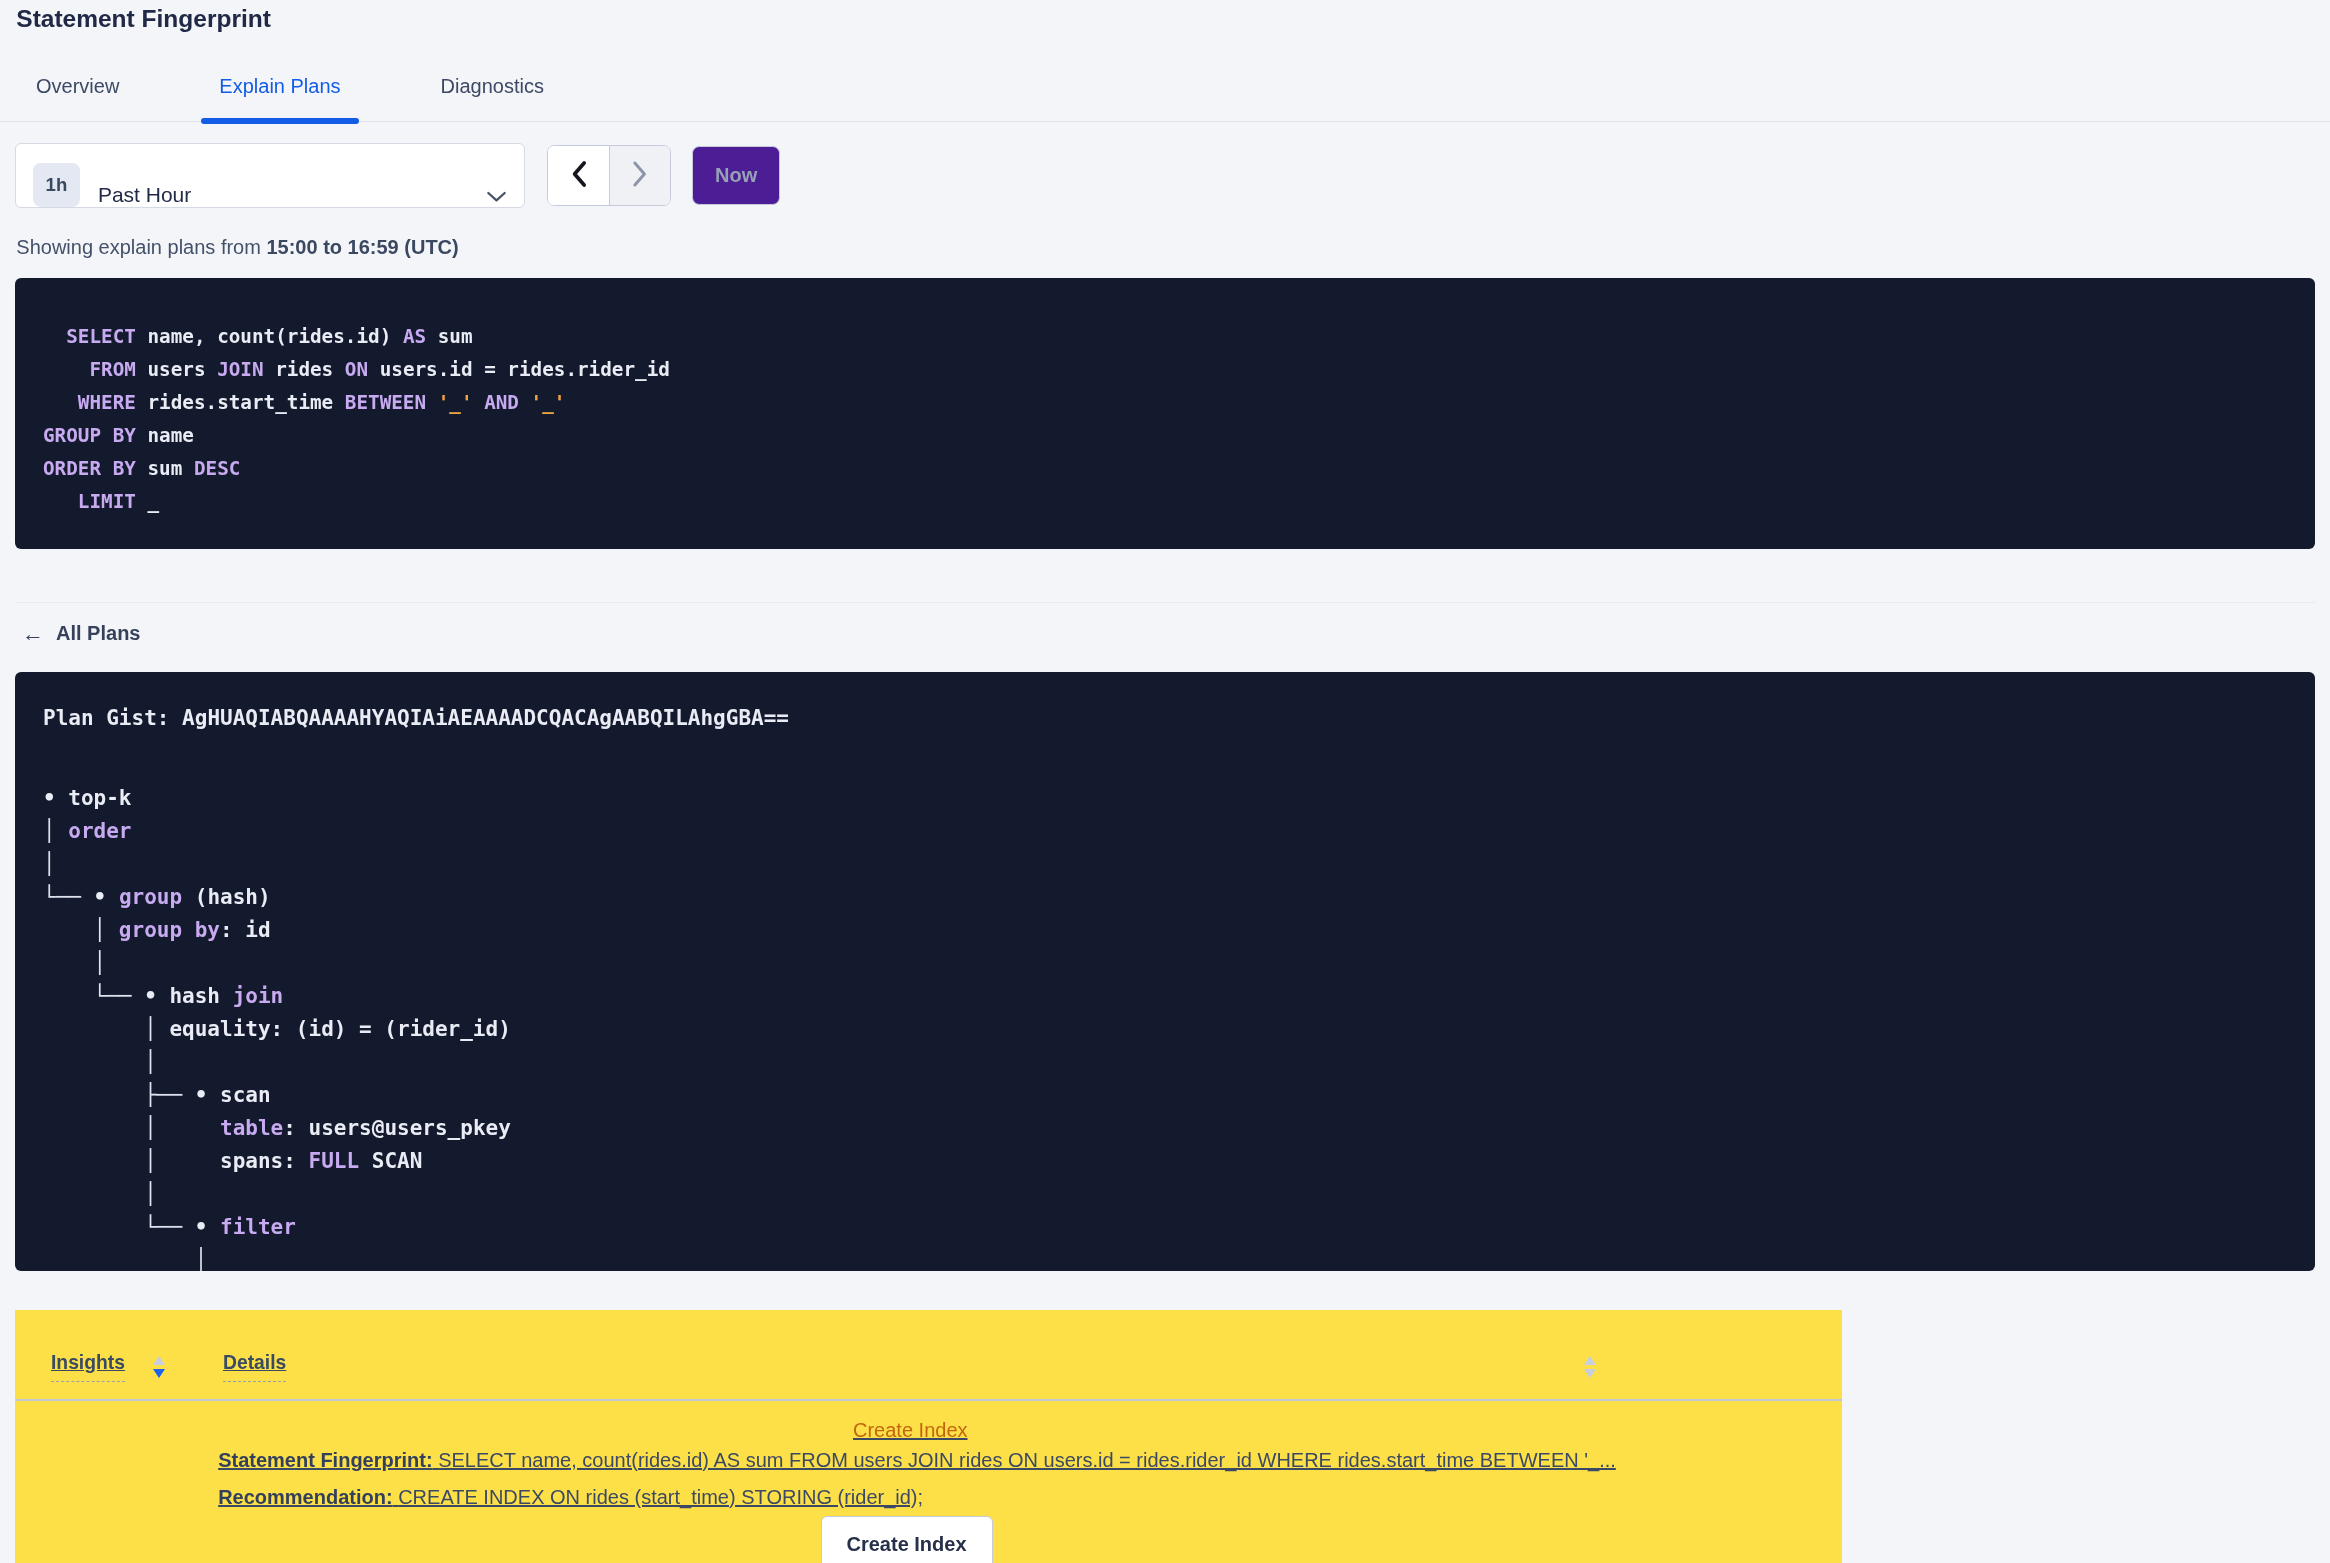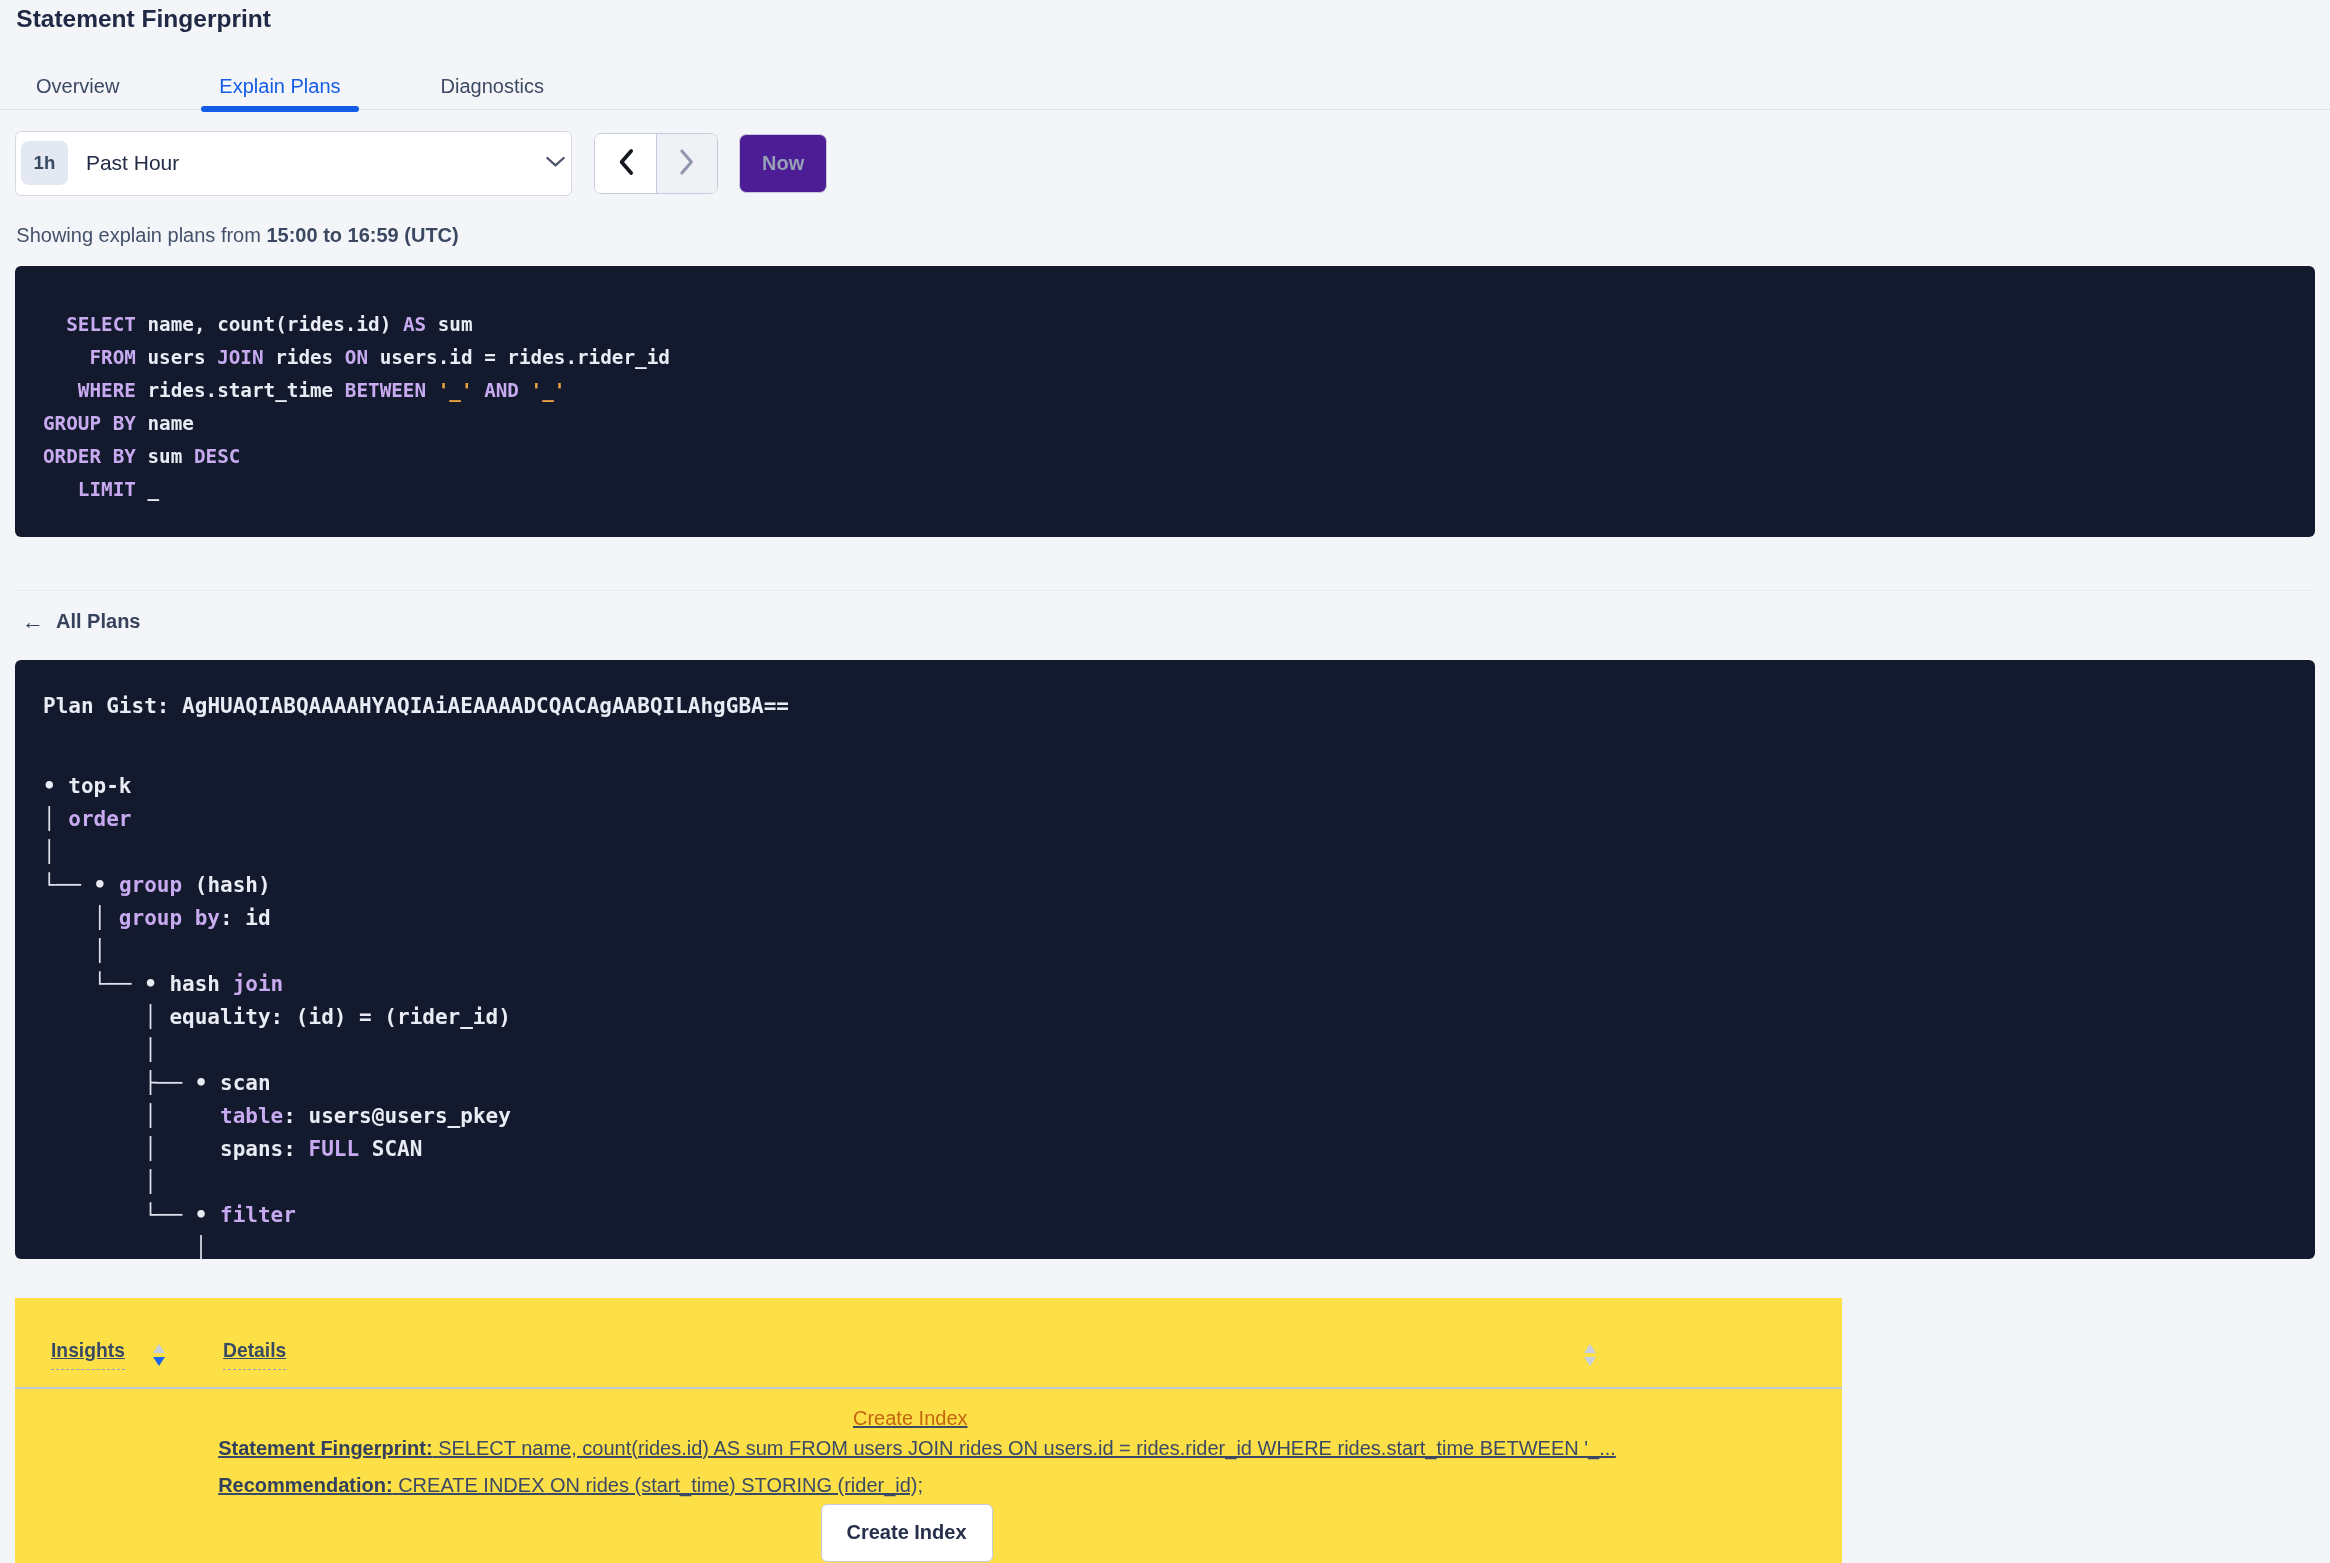--- a/index.html
+++ b/index.html
@@ -26,21 +26,21 @@
     margin-top: 39px;
     padding-left: 36px;
     border-bottom: 1.5px solid #dfe2ea;
     display: flex;
     gap: 100px;
   }
   .tab {
     position: relative;
     font-size: 20px;
     line-height: 25px;
-    padding-bottom: 10px;
+    padding-bottom: 22px;
     color: #3c4964;
     cursor: pointer;
     white-space: nowrap;
   }
   .tab.active { color: #135ce6; }
   .tab.active::after {
     content: "";
     position: absolute;
     left: -18px; right: -18px; bottom: -3.7px;
     height: 6px;
@@ -48,28 +48,28 @@
     background: #135ce6;
   }
 
   
   .controls {
     margin: 21px 0 0 15px;
     display: flex;
     align-items: center;
   }
   .time-select {
-    width: 557px;
+    width: 510px;
     height: 65px;
     background: #ffffff;
     border: 1.5px solid #d4d9e4;
     border-radius: 6px;
     display: flex;
-    align-items: center;
-    padding: 0 5px;
+    align-items: flex-end;
+    padding: 0 17px;
     box-sizing: border-box;
     cursor: pointer;
   }
   .interval-badge {
     background: #e4e8f2;
     color: #394a63;
     font-weight: 700;
     font-size: 18.6px;
     padding: 11px 12.6px;
     border-radius: 7.4px;

